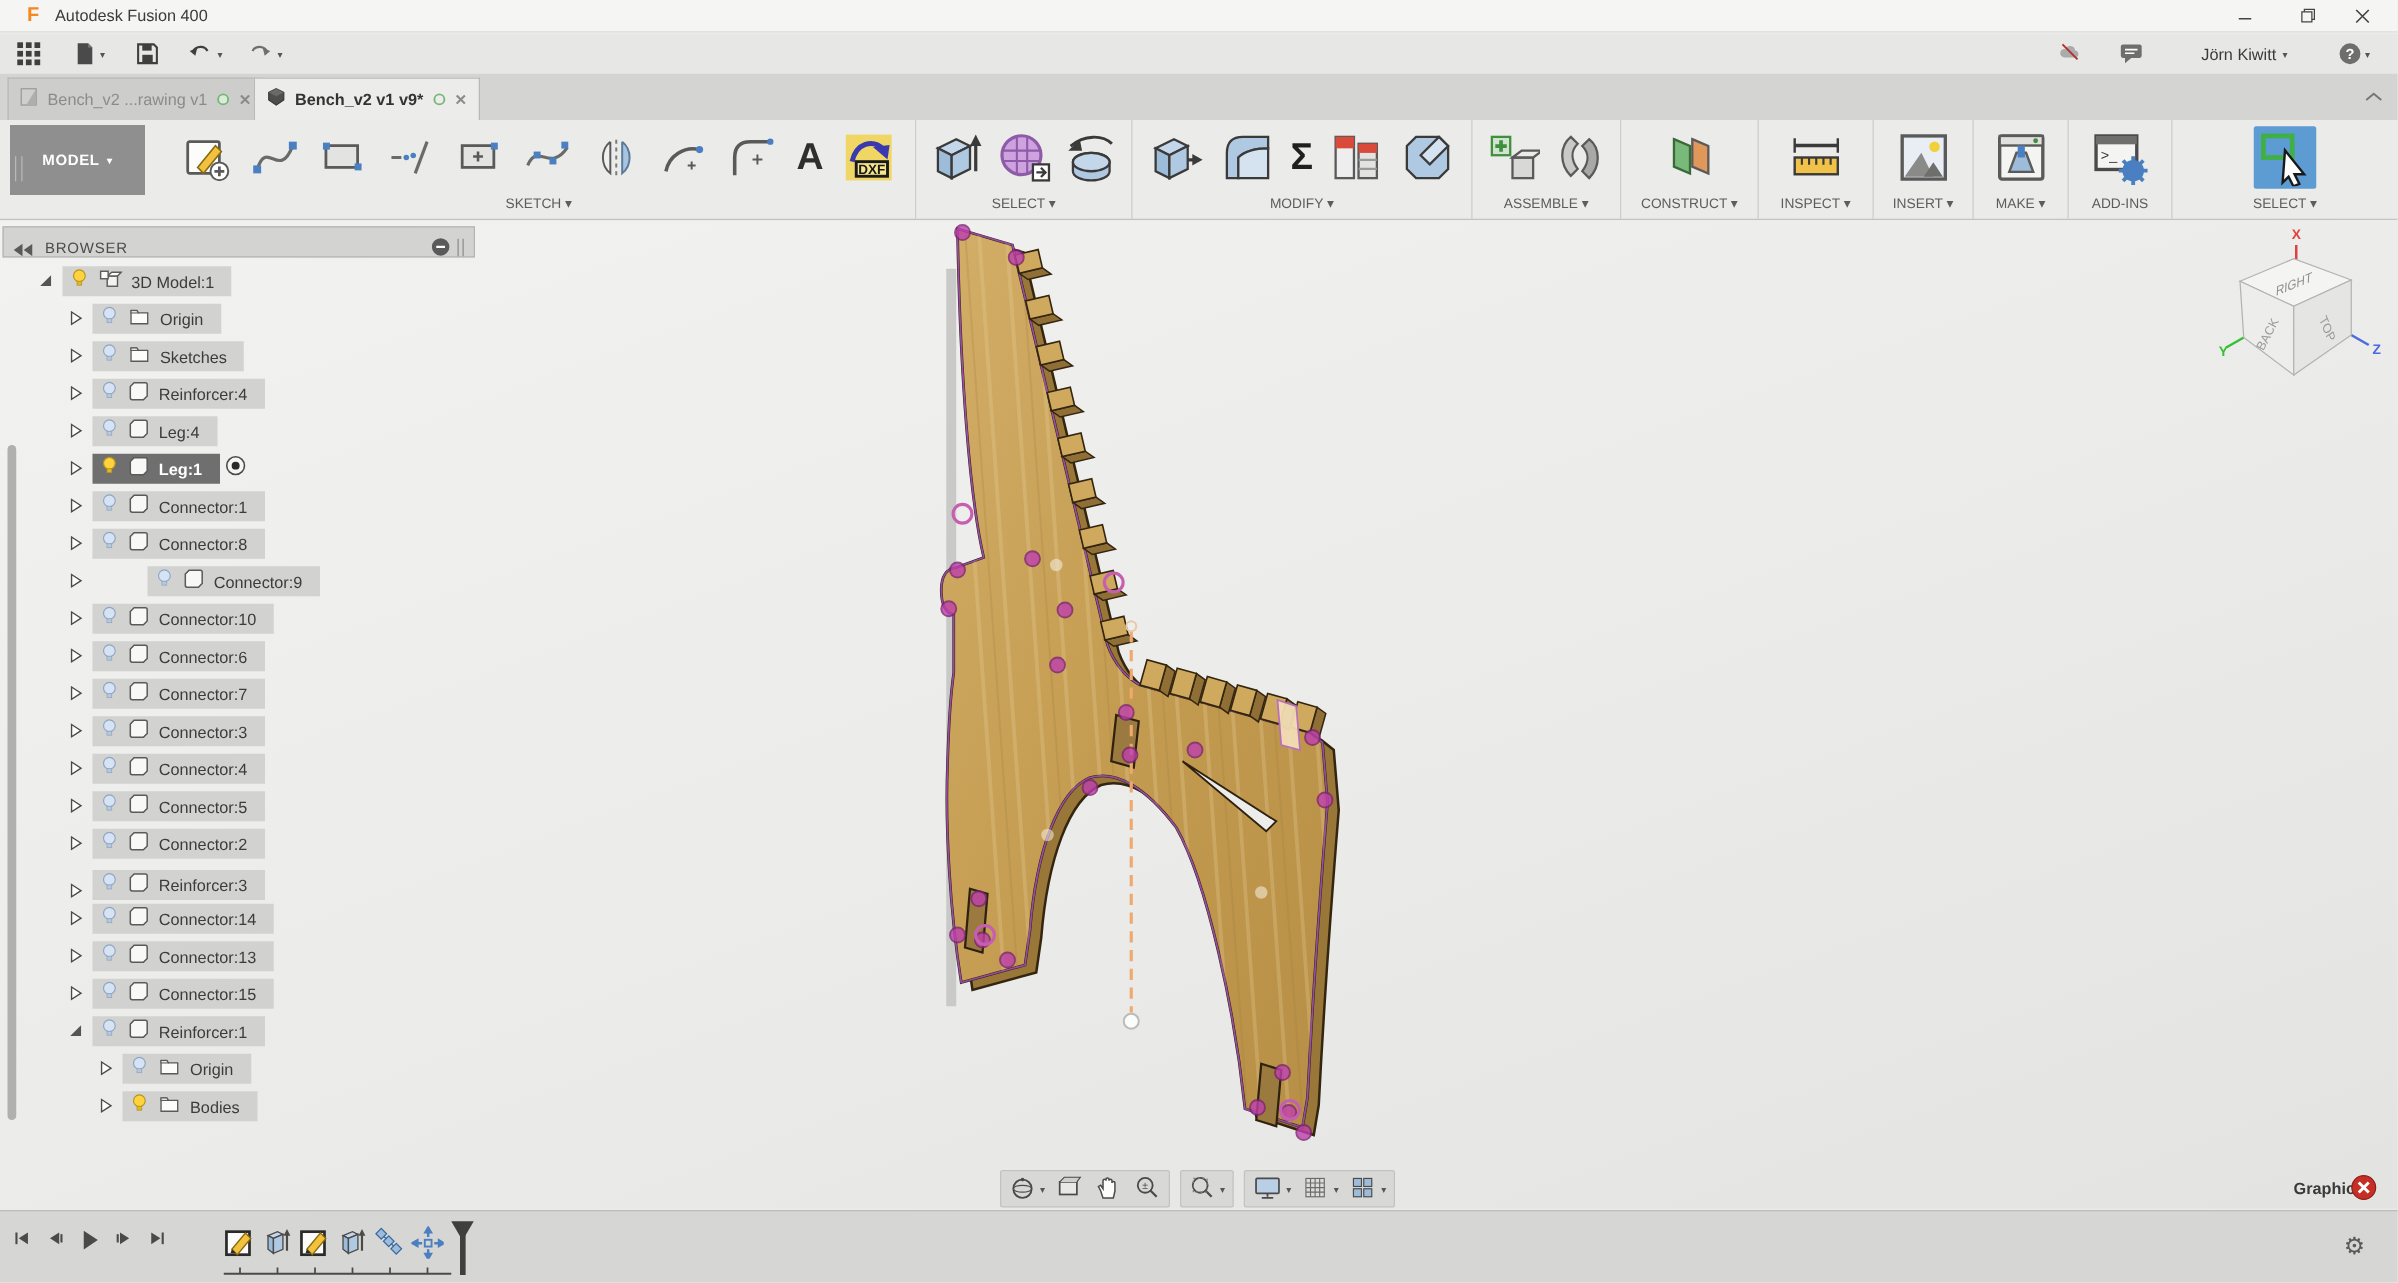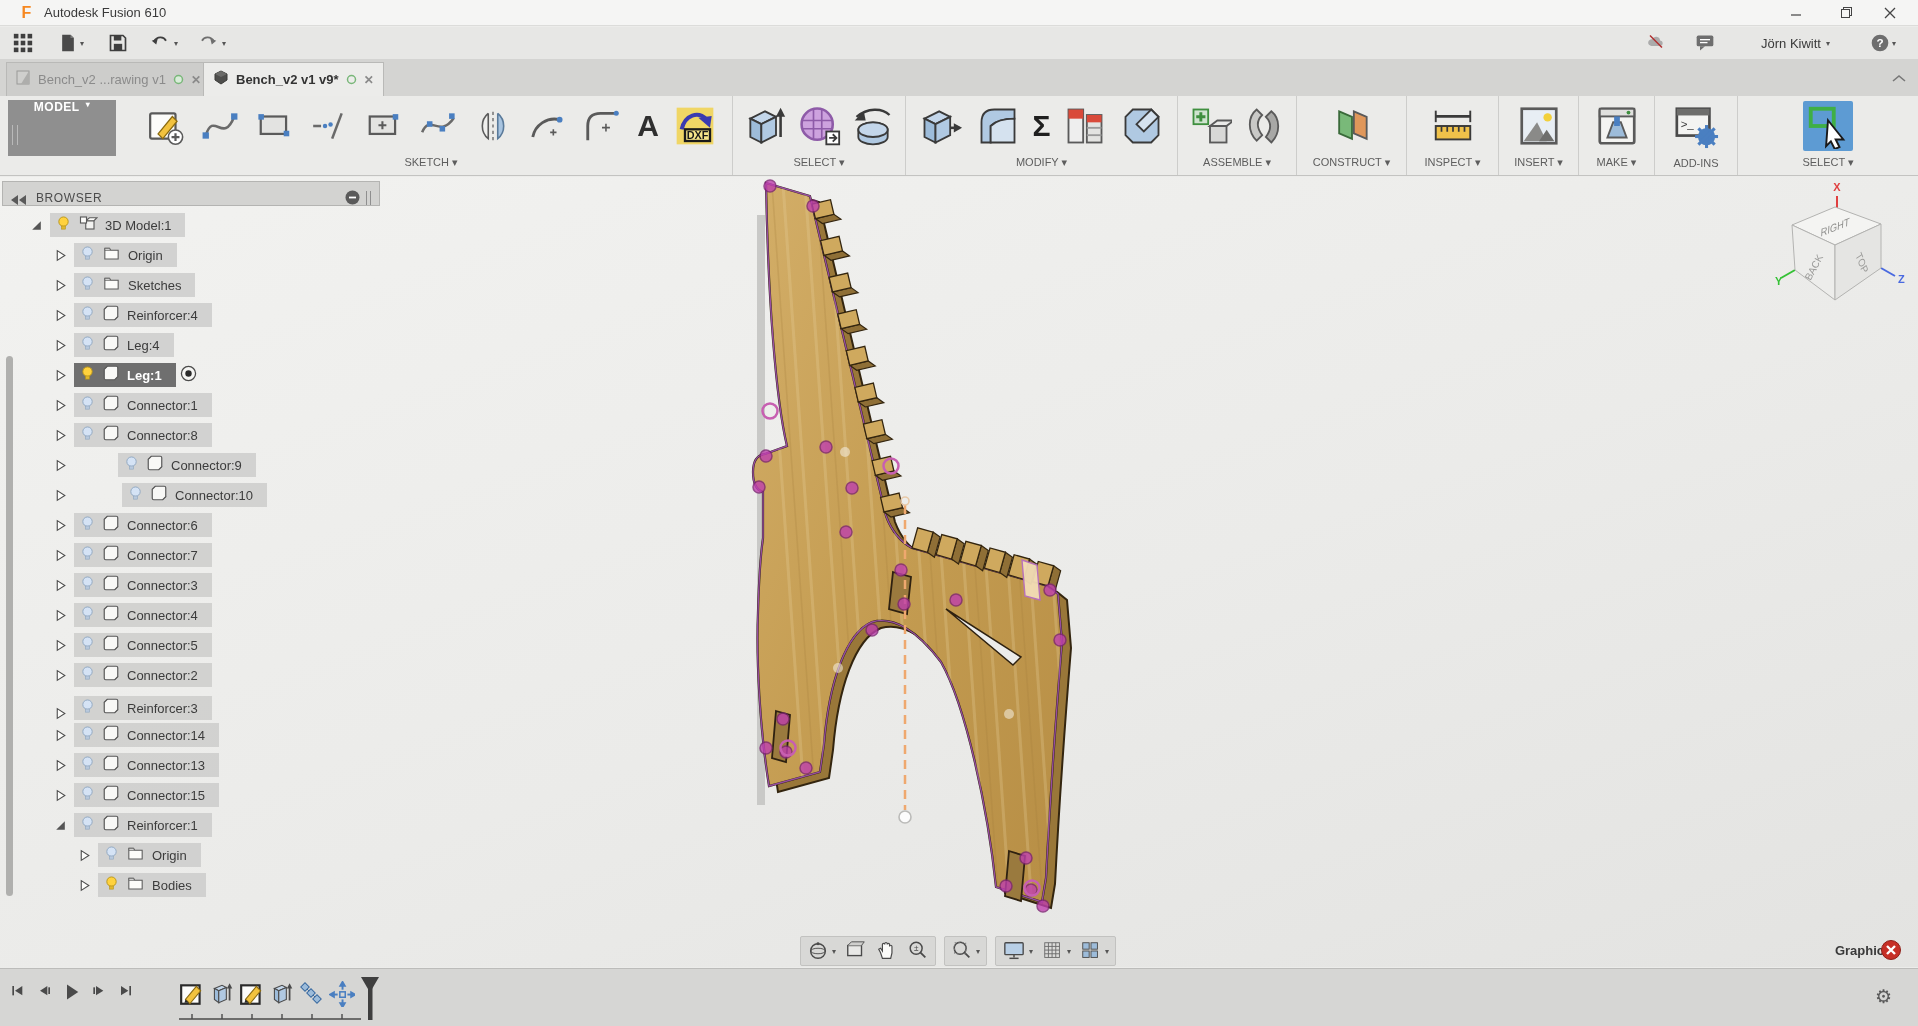--- a/index.html
+++ b/index.html
@@ -29,21 +29,21 @@
   .doc-tab.inactive { background:#cdcdcb; color:#8b8b8b; }
   .doc-tab.active { background:#ececea; color:#333; font-weight:bold; }
   .doc-tab .tab-label { font-size:13px; white-space:nowrap; }
   .tab-x { color:#8a8a8a; font-size:12px; font-weight:bold; }
   #ribbon-collapse { position:absolute; right:12px; top:10px; color:#777; }
 
   
   #ribbon { position:absolute; left:0; top:96px; width:1918px; height:80px;
     background:#ebebe9; border-bottom:1px solid #c3c3c1; }
   #model-btn { position:absolute; left:8px; top:4px; width:108px; height:56px;
-    background:#8f8f8f; color:#fff; display:flex; align-items:flex-start; justify-content:center;
+    background:#8f8f8f; color:#fff; display:flex; align-items:center; justify-content:center;
     gap:6px; font-size:12px; font-weight:bold; letter-spacing:.5px; }
   #model-btn .grip { position:absolute; left:4px; top:25px; width:6px; height:20px;
     border-left:1px solid #b9b9b9; border-right:1px solid #b9b9b9; }
   .rgroup { position:absolute; top:0; height:79px; border-left:1px solid #cdcdcb; }
   .rgroup.first { border-left:none; }
   .rgroup .icons { position:absolute; left:0; right:0; top:4px; height:52px;
     display:flex; align-items:center; justify-content:space-evenly; }
   .rgroup .glabel { position:absolute; left:0; right:0; bottom:6px; text-align:center;
     font-size:11px; color:#5d5d5d; white-space:nowrap; }
   .ricon { display:flex; align-items:center; justify-content:center; }
@@ -95,21 +95,21 @@
   #tl-strip { position:absolute; left:175px; top:6px; }
   #gear { position:absolute; right:26px; top:16px; font-size:19px; color:#5a5a5a; }
 
   svg text { font-family:"Liberation Sans", sans-serif; }
 </style>
 </head>
 <body>
 
 <div id="titlebar">
   <div id="fusion-logo">F</div>
-  <div id="window-title">Autodesk Fusion 610</div>
+  <div id="window-title">Autodesk Fusion 400</div>
   <div class="winbtn" id="btn-min">
     <svg width="12" height="12">
         <line x1="1" y1="8" x2="11" y2="8" stroke="#444" stroke-width="1.2"></line>
       </svg>
     </div>
   <div class="winbtn" id="btn-restore">
     <svg width="13" height="13">
         <rect x="3.5" y="1.5" width="8" height="8" fill="none" stroke="#444"></rect>
         <rect x="1.5" y="3.5" width="8" height="8" fill="#f5f5f4" stroke="#444"></rect>
       </svg>
@@ -802,21 +802,21 @@
                 <circle cx="12" cy="9" r="7.5" fill="#d5e3f5" stroke="#8fa6c0" stroke-width="1.5"></circle>
                 <rect x="9" y="16" width="6" height="5" fill="#b9c9dd" stroke="#8fa6c0"></rect>
               </svg></span>
             <span><svg width="18" height="18" viewBox="0 0 24 24">
                 <path d="M7,3 L19,3 Q21,3 21,5 L21,17 L17,21 L5,21 Q3,21 3,19 L3,7 Z" fill="#f8f8f6" stroke="#5a5a5a" stroke-width="1.6"></path>
                 <path d="M3,7 L7,3 M17,21 L21,17" stroke="#5a5a5a"></path>
               </svg></span>
             <span class="tlabel">Connector:9</span>
           </span>
         </div>
-        <div class="trow" style="padding-left: 52px; gap: 48px;">
+        <div class="trow" style="padding-left: 52px;">
           <span class="tri"><svg width="13" height="13" viewBox="0 0 24 24">
               <polygon points="6,3 20,12 6,21" fill="#fdfdfb" stroke="#4a4a4a" stroke-width="2"></polygon>
             </svg></span>
           <span class="chip">
             <span><svg width="15" height="19" viewBox="0 0 24 24">
                 <circle cx="12" cy="9" r="7.5" fill="#d5e3f5" stroke="#8fa6c0" stroke-width="1.5"></circle>
                 <rect x="9" y="16" width="6" height="5" fill="#b9c9dd" stroke="#8fa6c0"></rect>
               </svg></span>
             <span><svg width="18" height="18" viewBox="0 0 24 24">
                 <path d="M7,3 L19,3 Q21,3 21,5 L21,17 L17,21 L5,21 Q3,21 3,19 L3,7 Z" fill="#f8f8f6" stroke="#5a5a5a" stroke-width="1.6"></path>

